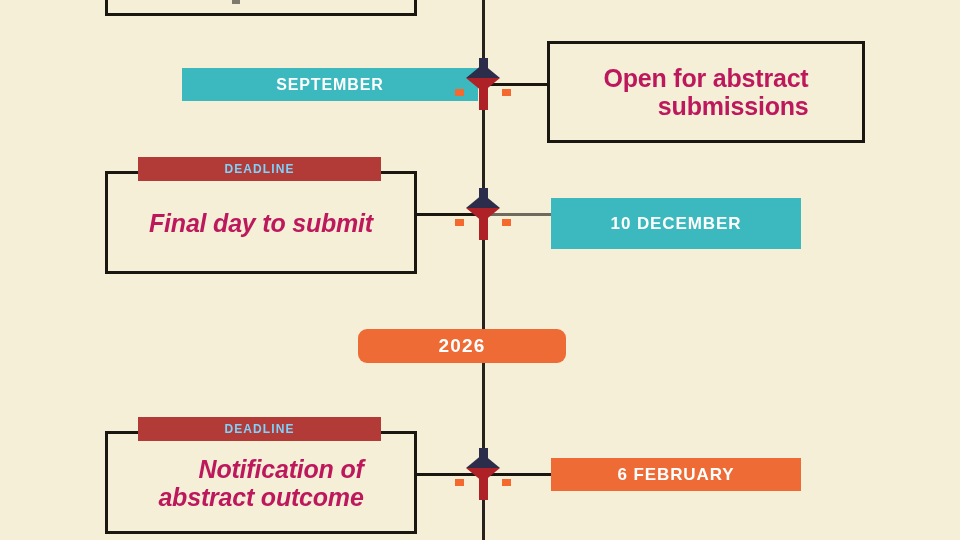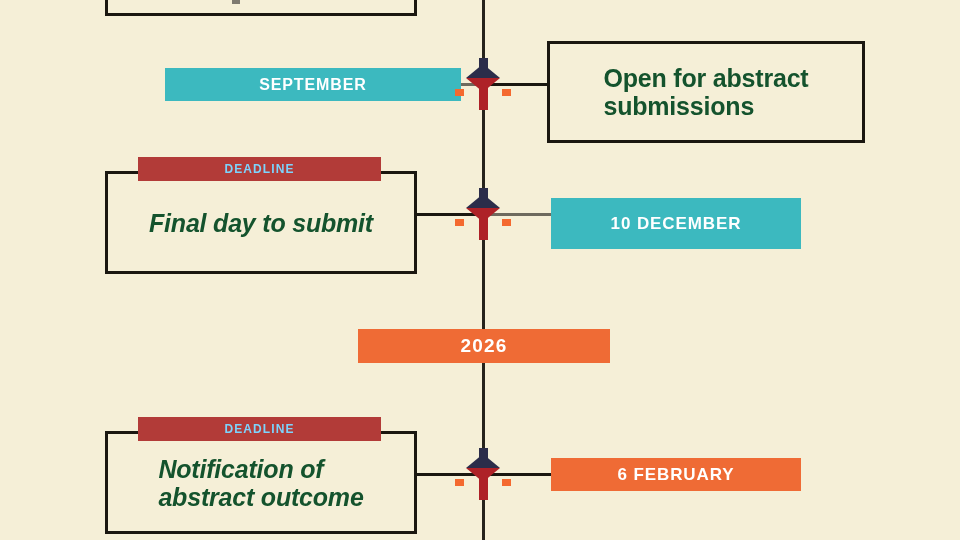--- a/index.html
+++ b/index.html
@@ -126,23 +126,23 @@
     position: absolute;
     box-sizing: border-box;
     background: #F5EFD7;
     border: 3px solid #1A1710;
     display: flex;
     align-items: center;
     justify-content: center;
     z-index: 2;
   }
   .box-text {
-    color: #14532d;
-    font-weight: bold;
-    text-align: left;
+    color: #be185d;
+    font-weight: bold;
+    text-align: right;
     line-height: 1.12;
     letter-spacing: -0.2px;
     padding: 0 10px;
   }
 
   
   .ribbon {
     position: absolute;
     background: #B23B38;
     color: #7dd3fc;
@@ -176,21 +176,21 @@
 
   <div class="box cropped" style="left:105px; top:-40px; width:312px; height:56px;">
     <div class="box-text" style="font-size:25px;"></div>
   </div>
   <div class="descender" style="left:232px; top:-1px;"></div>
 
   <div class="connector" style="left:417px; top:83px; width:68px;"></div>
 
   <div class="connector dark" style="left:483px; top:83px; width:66px;"></div>
 
-  <div class="chip teal" style="left:165px; top:68px; width:296px; height:33px; font-size:16px;">
+  <div class="chip teal" style="left:182px; top:68px; width:296px; height:33px; font-size:16px;">
     <span>SEPTEMBER</span>
   </div>
 
   <div class="node" style="left:483px; top:84px;">
     <div class="stem"></div>
     <div class="diamond-top"></div>
     <div class="diamond-bottom"></div>
     <div class="sq left"></div>
     <div class="sq right"></div>
   </div>
@@ -220,21 +220,21 @@
     <div class="diamond-top"></div>
     <div class="diamond-bottom"></div>
     <div class="sq left"></div>
     <div class="sq right"></div>
   </div>
 
   <div class="chip teal" style="left:551px; top:198px; width:250px; height:51px; font-size:17px;">
     <span>10 DECEMBER</span>
   </div>
 
-  <div class="year-banner" style="left:358px; top:329px; width:252px; height:34px; font-size:19px;">
+  <div class="year-banner" style="left:358px; top:329px; width:208px; height:34px; font-size:19px;border-radius:9px;">
     <span>2026</span>
   </div>
 
   <div class="connector dark" style="left:417px; top:473px; width:68px;"></div>
   <div class="connector dark" style="left:483px; top:473px; width:68px;"></div>
 
   <div class="box" style="left:105px; top:431px; width:312px; height:103px;">
     <div class="box-text" style="font-size:25px;font-style:italic;">
       <div>Notification of</div>
       <div>abstract outcome</div>

